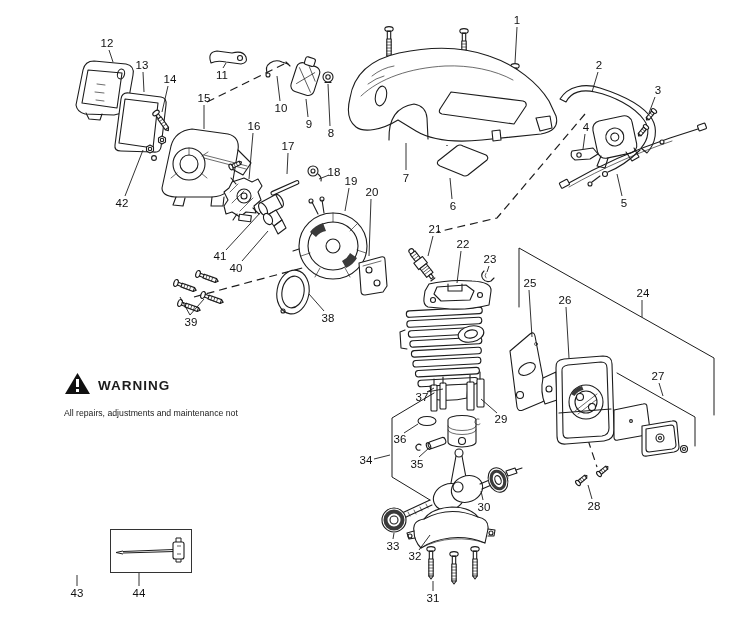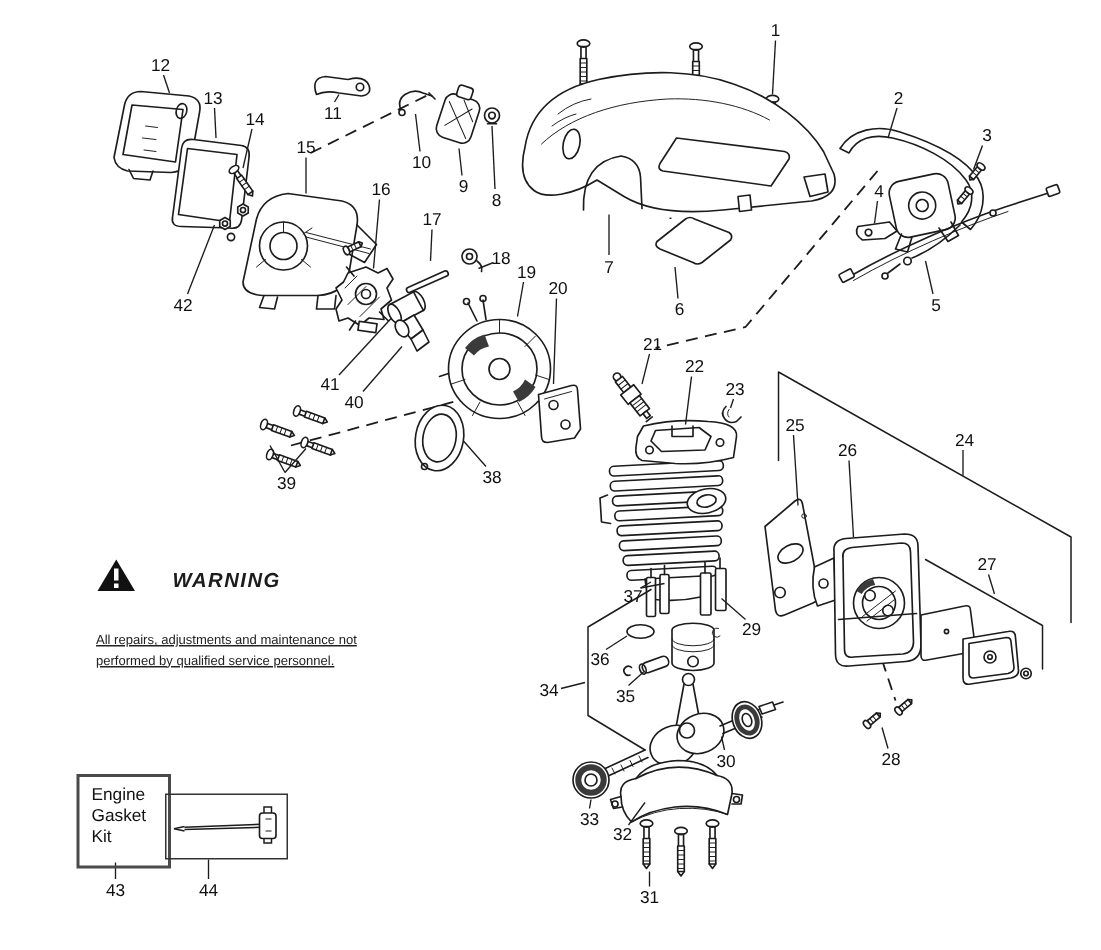--- a/index.html
+++ b/index.html
@@ -7,23 +7,23 @@
          font-family:"Liberation Sans",sans-serif;}
   .stage svg.diagram{position:absolute;left:0;top:0;}
   .ln{fill:none;stroke:#1c1c1c;stroke-width:1.1;stroke-linecap:round;stroke-linejoin:round;}
   .fw{fill:#ffffff;stroke:#1c1c1c;stroke-width:1.1;stroke-linejoin:round;}
   .th{fill:none;stroke:#1c1c1c;stroke-width:.65;stroke-linecap:round;}
   .dk{fill:#3a3a3a;stroke:none;}
   .dash{fill:none;stroke:#1c1c1c;stroke-width:1.2;stroke-dasharray:8 5;}
   .leader{stroke:#1c1c1c;stroke-width:.9;}
   .plabel{font:11.5px "Liberation Sans",sans-serif;fill:#101010;text-anchor:middle;}
   .warning{position:absolute;left:64px;top:372px;width:178px;color:#1c1c1c;}
-  .warning .hdr{display:flex;align-items:center;gap:24px;font-style:italic;}
+  .warning .hdr{display:flex;align-items:center;gap:7px;}
   .warning .hdr .title{font-weight:bold;font-size:13.5px;letter-spacing:1px;}
-  .warning .body{margin-top:20px;font-size:8.7px;line-height:13.5px;color:#222;white-space:nowrap;text-decoration:underline;}
+  .warning .body{margin-top:8px;font-size:8.7px;line-height:13.5px;color:#222;white-space:nowrap;}
   .kitbox{position:absolute;left:51px;top:516px;width:51px;height:54px;border:2px solid #4a4a4a;
           padding:5px 0 0 8px;font-size:11.5px;line-height:14px;color:#111;}
   .toolbox{position:absolute;left:110px;top:529px;width:80px;height:42px;border:1.3px solid #333;}
 </style>
 </head>
 <body>
 
 <div class="stage">
 
 <svg class="diagram" width="734" height="633" viewBox="0 0 734 633">
@@ -499,29 +499,23 @@
       <svg width="27" height="23" viewBox="0 0 27 23">
         <path d="M13.5,1 L26,22 H1 Z" fill="#111"></path>
         <rect x="12" y="7" width="3" height="8" fill="#fff"></rect>
         <rect x="12" y="17" width="3" height="3" fill="#fff"></rect>
       </svg>
     </span>
     <span class="title">WARNING</span>
   </div>
   <div class="body">
     <div>All repairs, adjustments and maintenance not</div>
-    <div>performed by qualified  service personnel.</div>
   </div>
 </div>
 
-<div class="kitbox">
-  <div>Engine</div>
-  <div>Gasket</div>
-  <div>Kit</div>
-</div>
 
 <div class="toolbox">
   <svg width="80" height="42" viewBox="0 0 80 42">
     <path d="M12,21 L5,22.5 L12,24" fill="none" stroke="#1c1c1c" stroke-width="1"></path>
     <path d="M12,21.5 L63,19.5 M12,23 L63,21.5" fill="none" stroke="#1c1c1c" stroke-width="1"></path>
     <rect x="62" y="12" width="11" height="17" rx="2" fill="#fff" stroke="#1c1c1c" stroke-width="1.1"></rect>
     <path d="M65,12 v-4 h5 v4 M65,29 v3 h5 v-3" fill="none" stroke="#1c1c1c" stroke-width="1"></path>
     <path d="M66,16 h4 M66,24 h4" fill="none" stroke="#1c1c1c" stroke-width=".7"></path>
   </svg>
 </div>

